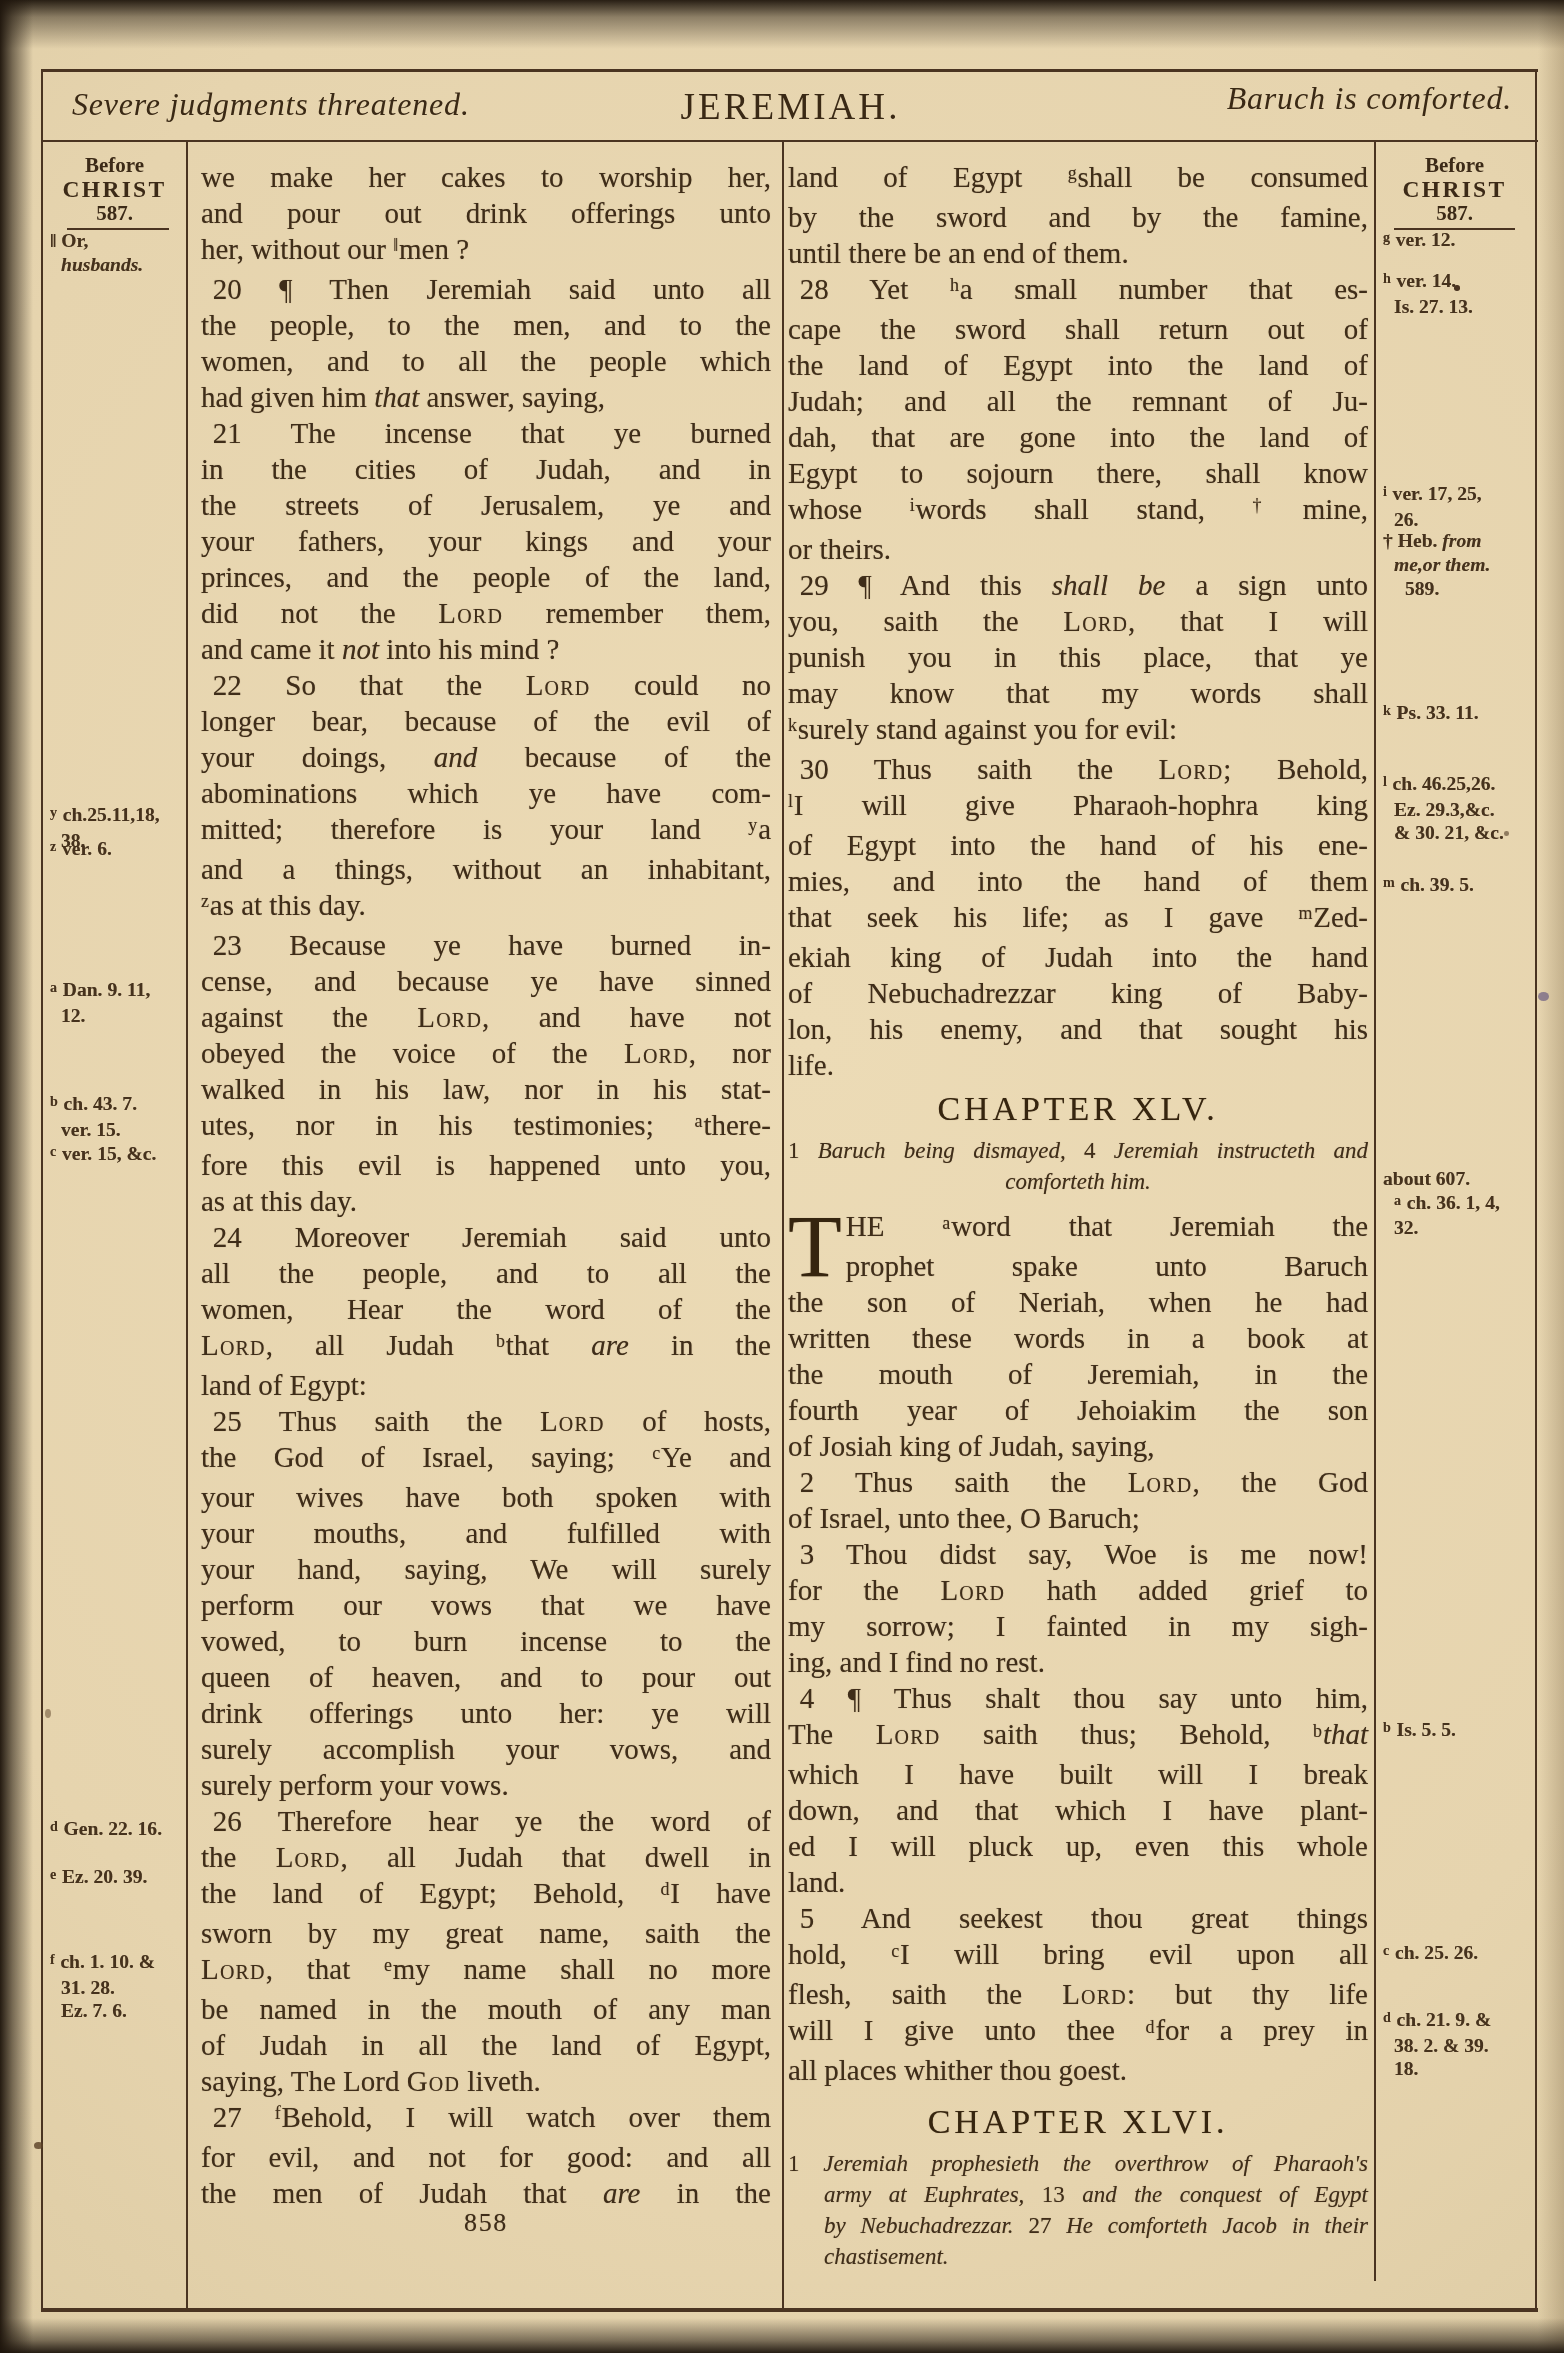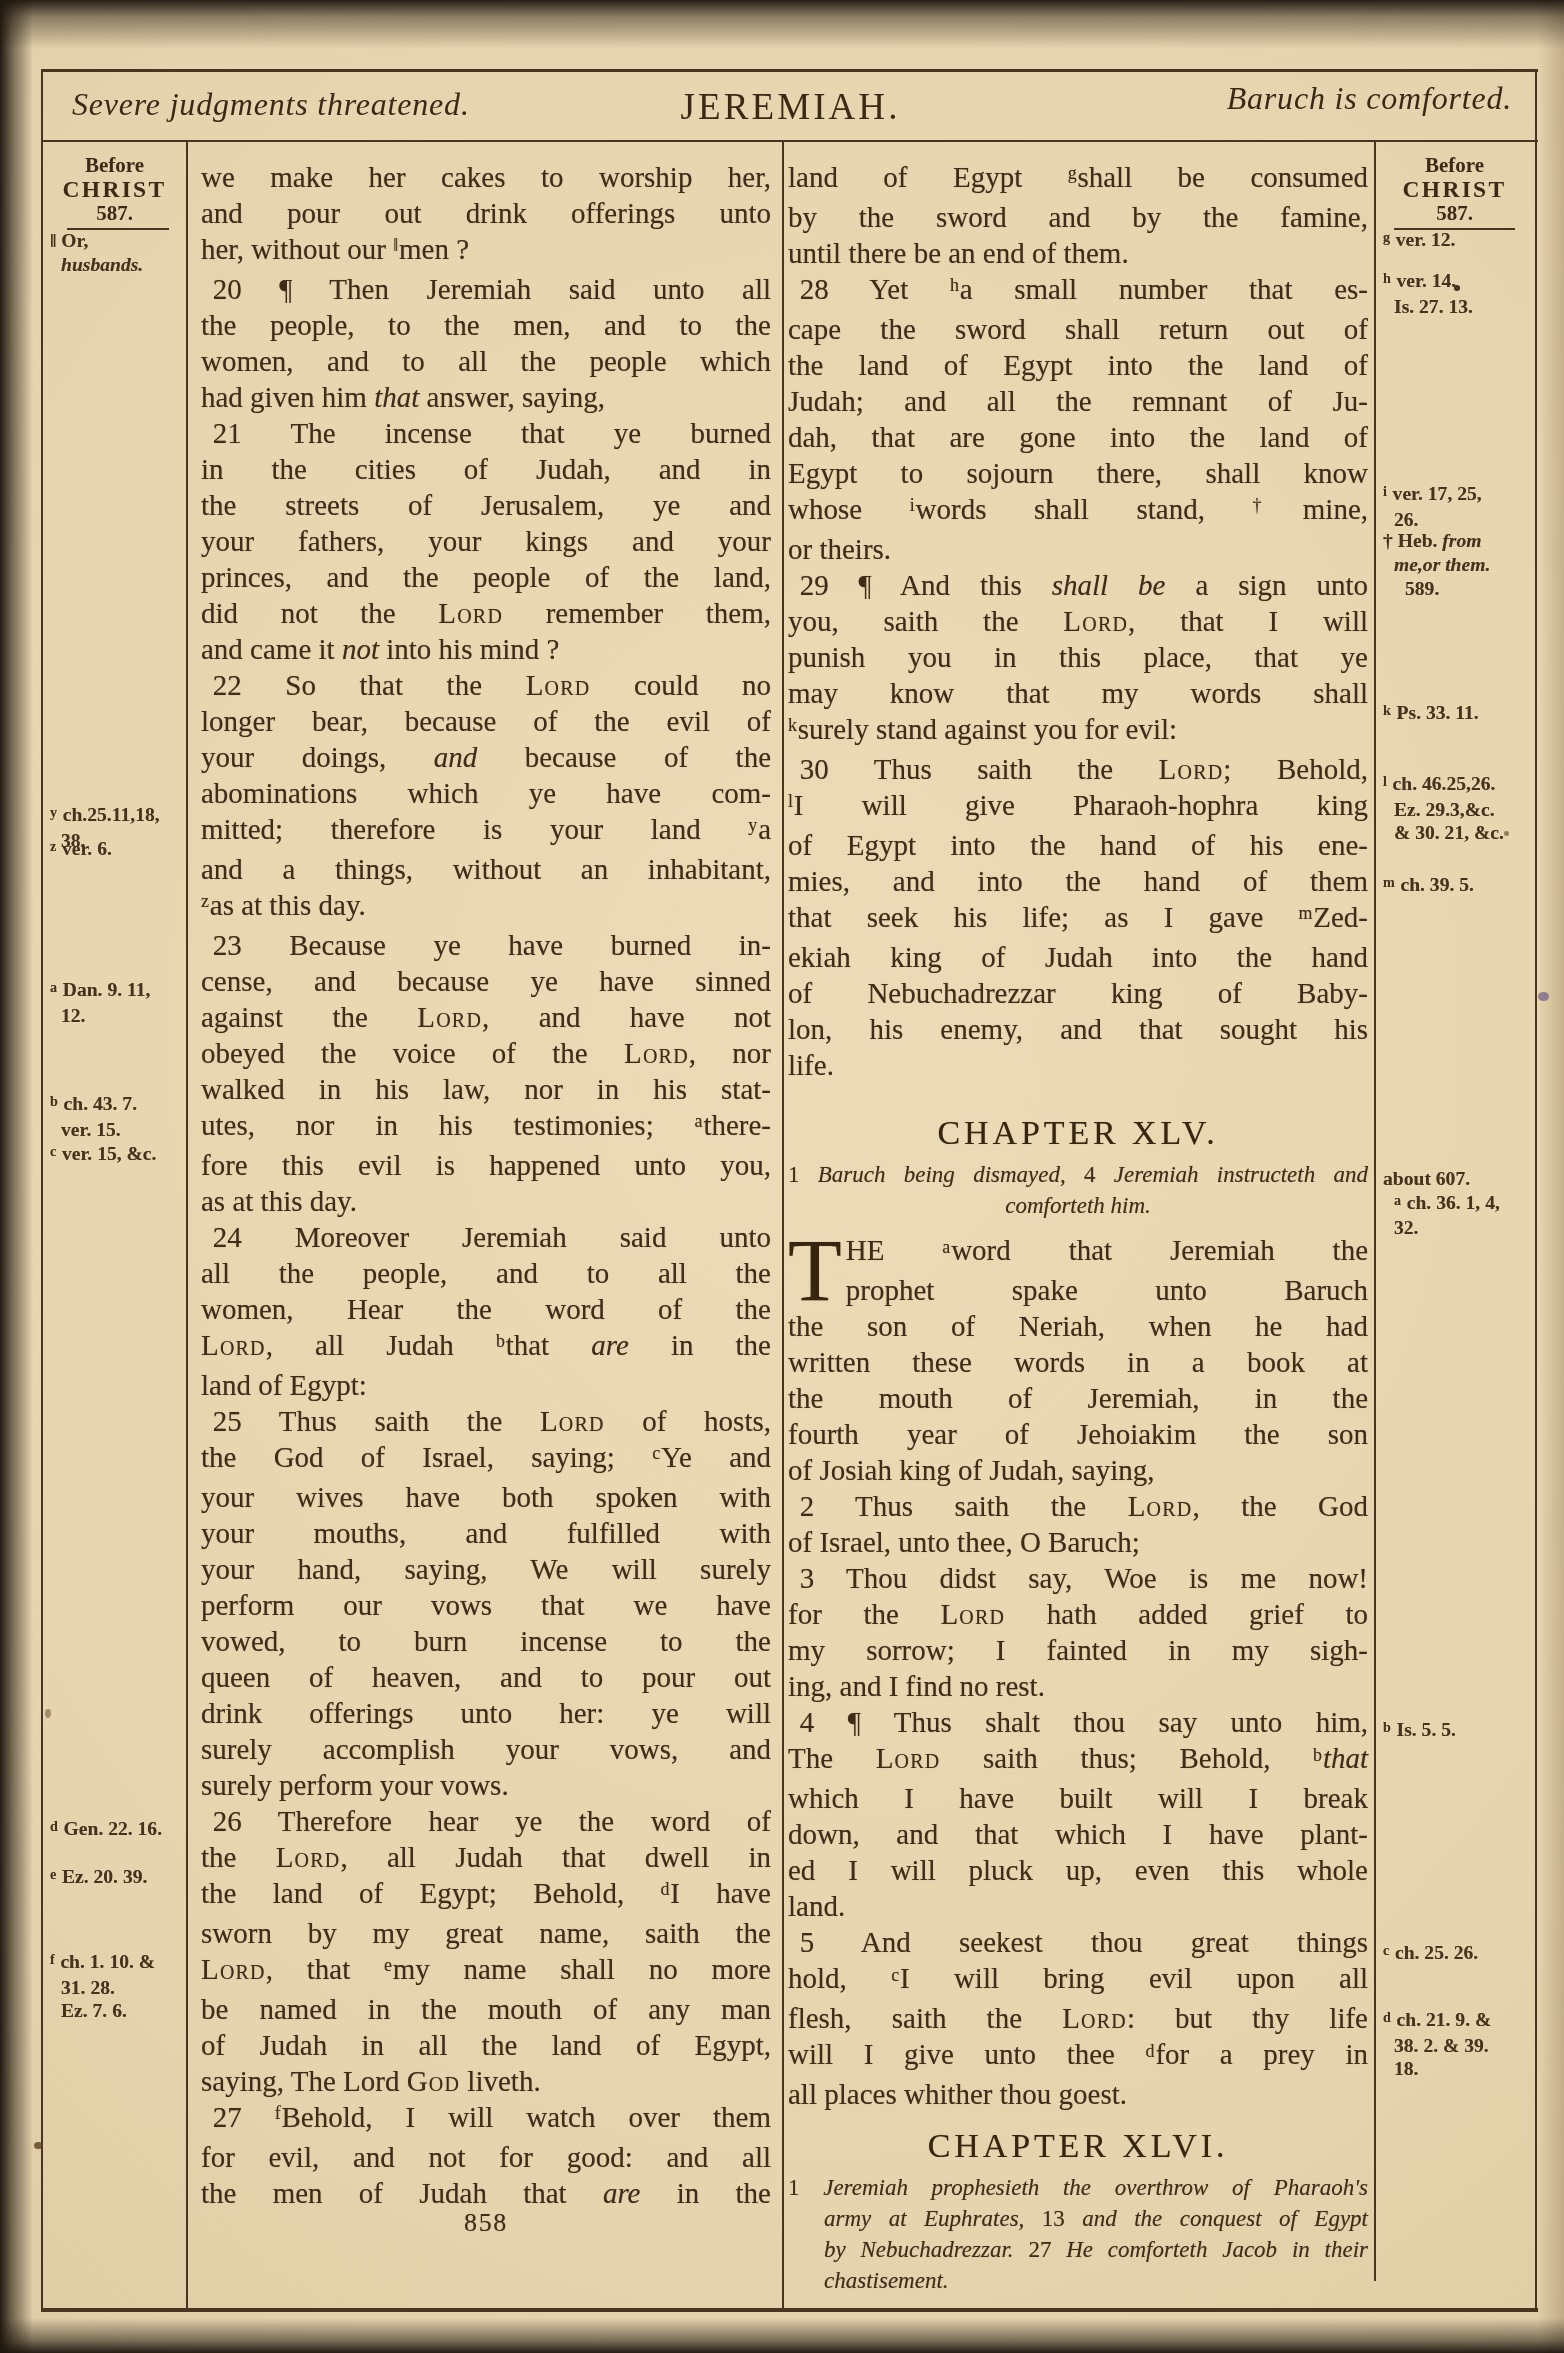--- a/index.html
+++ b/index.html
@@ -242,21 +242,21 @@
       <div class="ln l"><span class="ref">k</span>surely stand against you for evil:</div>
       <div class="ln i">30 Thus saith the <span class="sc">Lord</span>; Behold,</div>
       <div class="ln j"><span class="ref">l</span>I will give Pharaoh-hophra king</div>
       <div class="ln j">of Egypt into the hand of his ene-</div>
       <div class="ln j">mies, and into the hand of them</div>
       <div class="ln j">that seek his life; as I gave <span class="ref">m</span>Zed-</div>
       <div class="ln j">ekiah king of Judah into the hand</div>
       <div class="ln j">of Nebuchadrezzar king of Baby-</div>
       <div class="ln j">lon, his enemy, and that sought his</div>
       <div class="ln l">life.</div>
-      <div class="ln H" style="margin-top: 29px;">CHAPTER XLV.</div>
+      <div class="ln H" style="margin-top: 5px;">CHAPTER XLV.</div>
       <div class="ln aj" style="margin-top: 6.3px;">1 <span class="it">Baruch being dismayed,</span> 4 <span class="it">Jeremiah instructeth and</span></div>
       <div class="ln ac"><span class="it">comforteth him.</span></div>
       <div class="cap" style="margin-top: 14px;">T</div>
       <div class="ln j" style="margin-top: 11px;">HE <span class="ref">a</span>word that Jeremiah the</div>
       <div class="ln j">prophet spake unto Baruch</div>
       <div class="ln j">the son of Neriah, when he had</div>
       <div class="ln j">written these words in a book at</div>
       <div class="ln j">the mouth of Jeremiah, in the</div>
       <div class="ln j">fourth year of Jehoiakim the son</div>
       <div class="ln l">of Josiah king of Judah, saying,</div>

